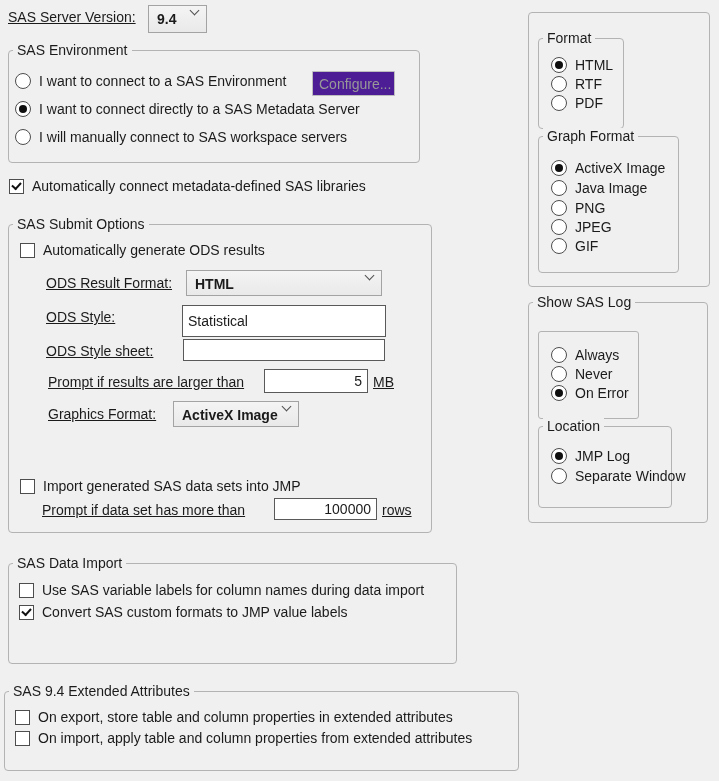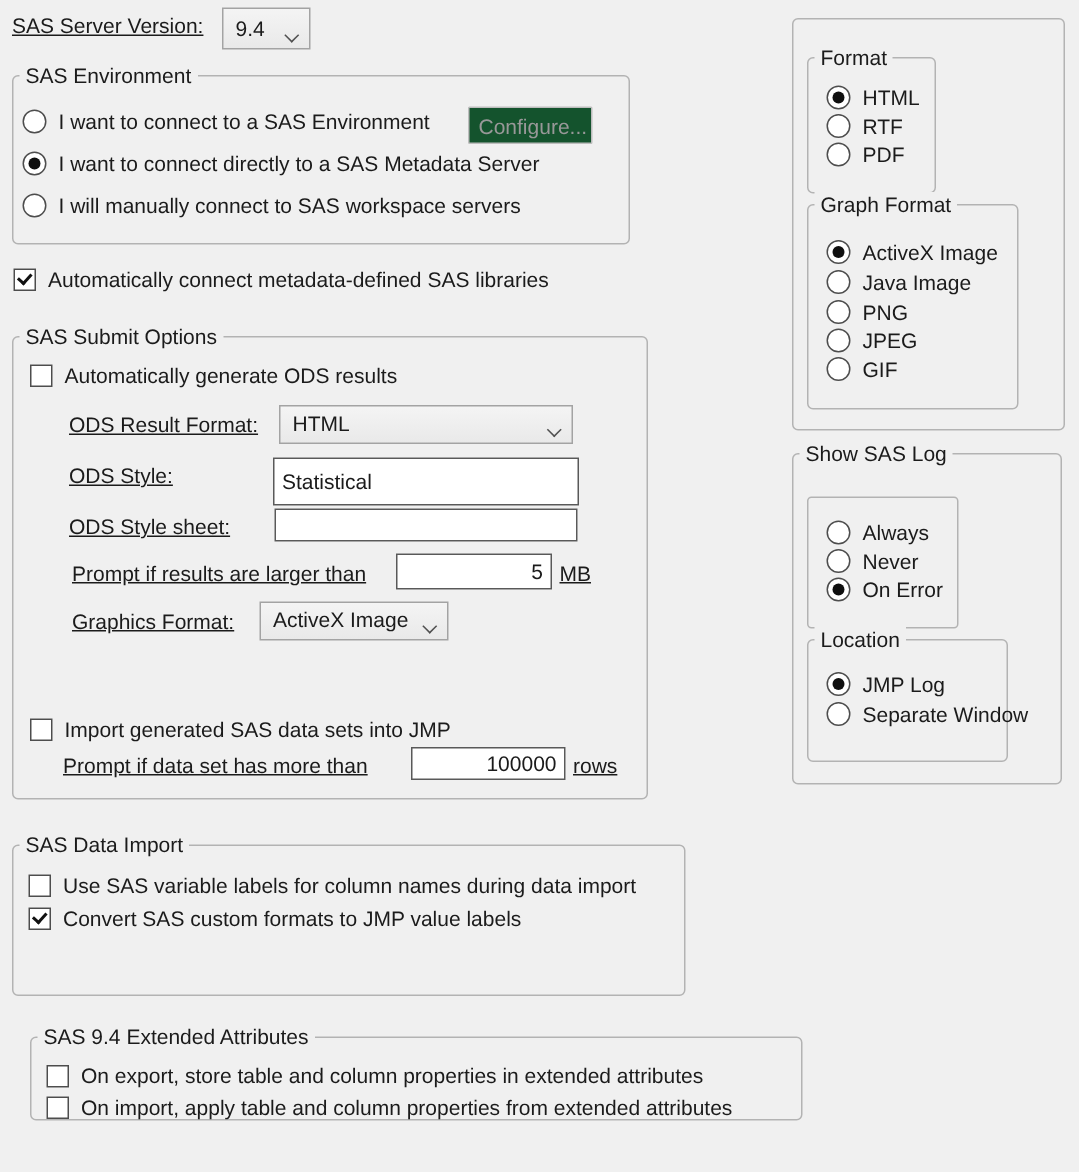--- a/index.html
+++ b/index.html
@@ -11,26 +11,26 @@
   }
   #root{position:relative;width:719px;height:781px;overflow:hidden;background:#f0f0f0;}
   .lab{position:absolute;white-space:nowrap;line-height:17px;text-decoration:underline;}
   .group{position:absolute;border:1px solid #b3b3b3;border-radius:4px;box-sizing:border-box;}
   .legend{position:absolute;top:-9px;left:4px;background:#f0f0f0;padding:0 4px;line-height:17px;white-space:nowrap;}
   .crow{position:absolute;display:flex;align-items:center;gap:8px;white-space:nowrap;cursor:default;}
   .radio{width:14px;height:14px;border:1px solid #4d4d4d;border-radius:50%;background:#fff;position:relative;flex:none;box-sizing:content-box;}
   .radio.on::after{content:"";position:absolute;left:3px;top:3px;right:3px;bottom:3px;background:#0f0f0f;border-radius:50%;}
   .cb{width:13px;height:13px;border:1px solid #4d4d4d;background:#fff;position:relative;flex:none;}
   .cb.on::after{content:"";position:absolute;left:2px;top:2px;width:7px;height:4px;border-left:2px solid #111;border-bottom:2px solid #111;transform:rotate(-48deg);}
-  .dd{position:absolute;display:flex;align-items:flex-end;box-sizing:border-box;border:1px solid #a3a3a3;background:linear-gradient(#f4f4f4,#e9e9e9);padding:5px 8px;cursor:default;}
+  .dd{position:absolute;display:flex;align-items:flex-start;box-sizing:border-box;border:1px solid #a3a3a3;background:linear-gradient(#f4f4f4,#e9e9e9);padding:5px 8px;cursor:default;font-weight:bold;}
   .dd .val{flex:1;text-align:left;}
   .chev{width:6px;height:6px;border-right:1.4px solid #505050;border-bottom:1.4px solid #505050;transform:rotate(45deg);margin-top:-4px;flex:none;}
   .ti{position:absolute;box-sizing:border-box;border:1px solid #595959;background:#fff;font-family:"Liberation Sans",sans-serif;font-size:14px;color:#1b1b1b;padding:0 5px;outline:none;}
   .ti.num{text-align:right;}
-  .btn{position:absolute;box-sizing:border-box;border:1px solid #bdbdbd;background:#14532d;color:#989898;font-family:"Liberation Sans",sans-serif;font-size:14px;text-align:center;border-radius:1px;}
+  .btn{position:absolute;box-sizing:border-box;border:1px solid #bdbdbd;background:#4c1d95;color:#989898;font-family:"Liberation Sans",sans-serif;font-size:14px;text-align:center;border-radius:1px;}
 </style>
 </head>
 <body>
 
 <div id="root">
 
   <span class="lab" style="left:8px;top:9px">SAS Server Version:</span>
   <div class="dd" style="left:148px;top:5px;width:59px;height:28px">
     <span class="val">9.4</span>
     <span class="chev"></span>
@@ -104,21 +104,21 @@
     <div class="crow" style="left:10px;top:18px">
       <span class="cb"></span>
       <span>Use SAS variable labels for column names during data import</span>
     </div>
     <div class="crow" style="left:10px;top:40px">
       <span class="cb on"></span>
       <span>Convert SAS custom formats to JMP value labels</span>
     </div>
   </div>
 
-  <div class="group" style="left:20px;top:691px;width:515px;height:56px">
+  <div class="group" style="left:4px;top:691px;width:515px;height:80px">
     <span class="legend">SAS 9.4 Extended Attributes</span>
     <div class="crow" style="left:10px;top:17px">
       <span class="cb"></span>
       <span>On export, store table and column properties in extended attributes</span>
     </div>
     <div class="crow" style="left:10px;top:38px">
       <span class="cb"></span>
       <span>On import, apply table and column properties from extended attributes</span>
     </div>
   </div>

